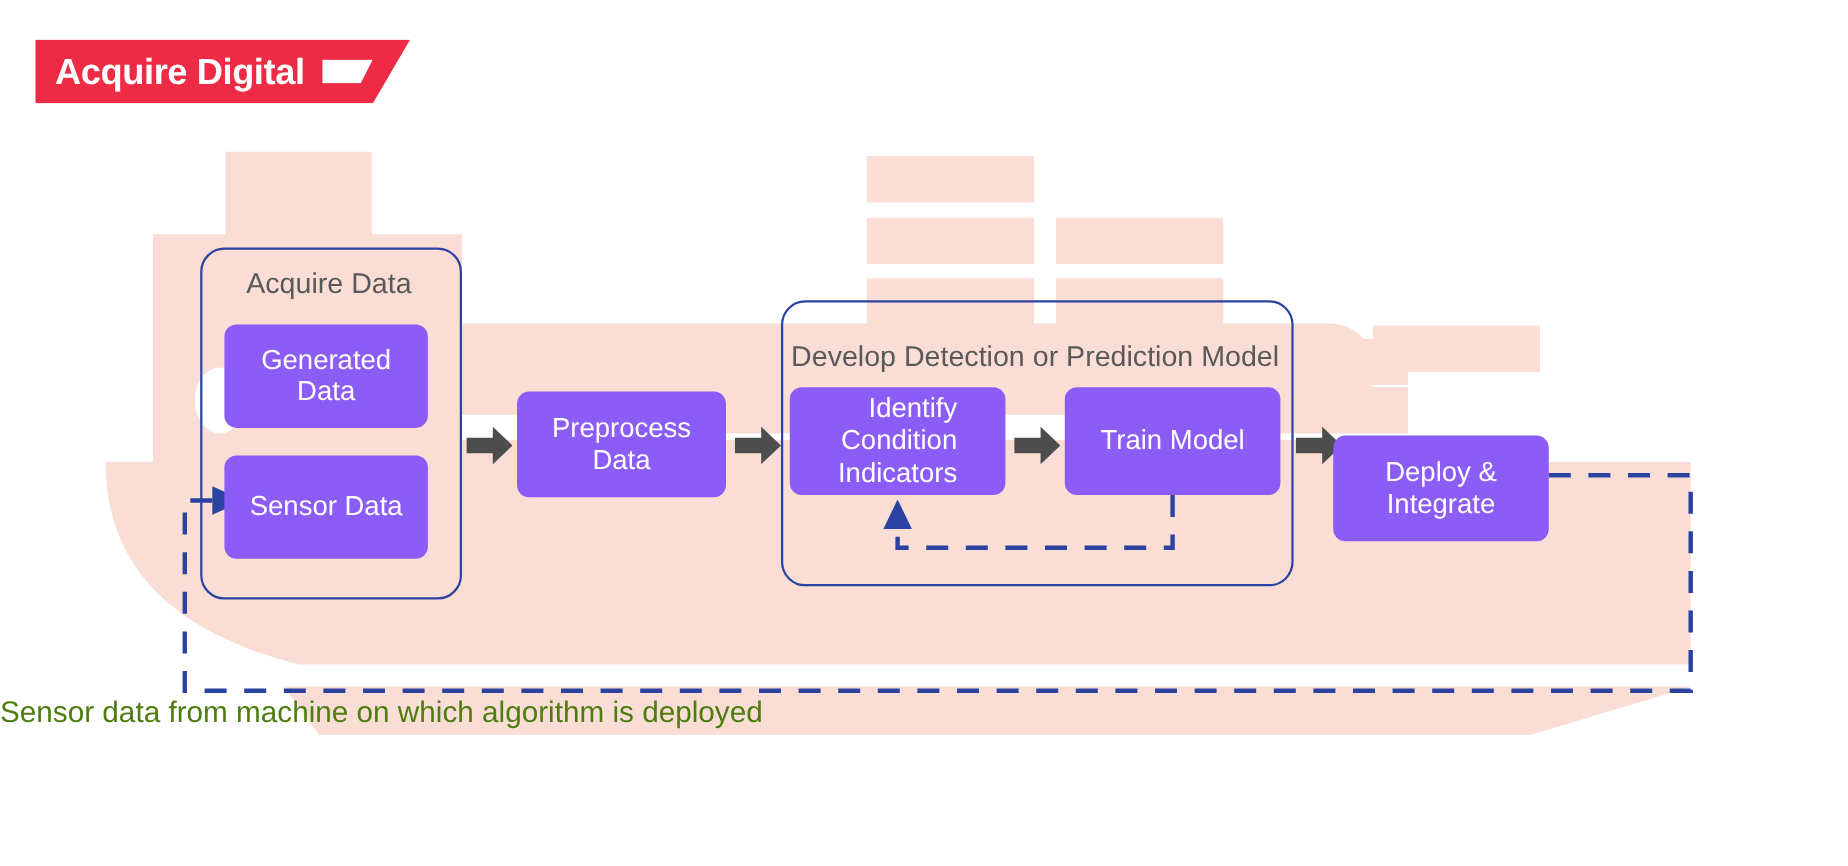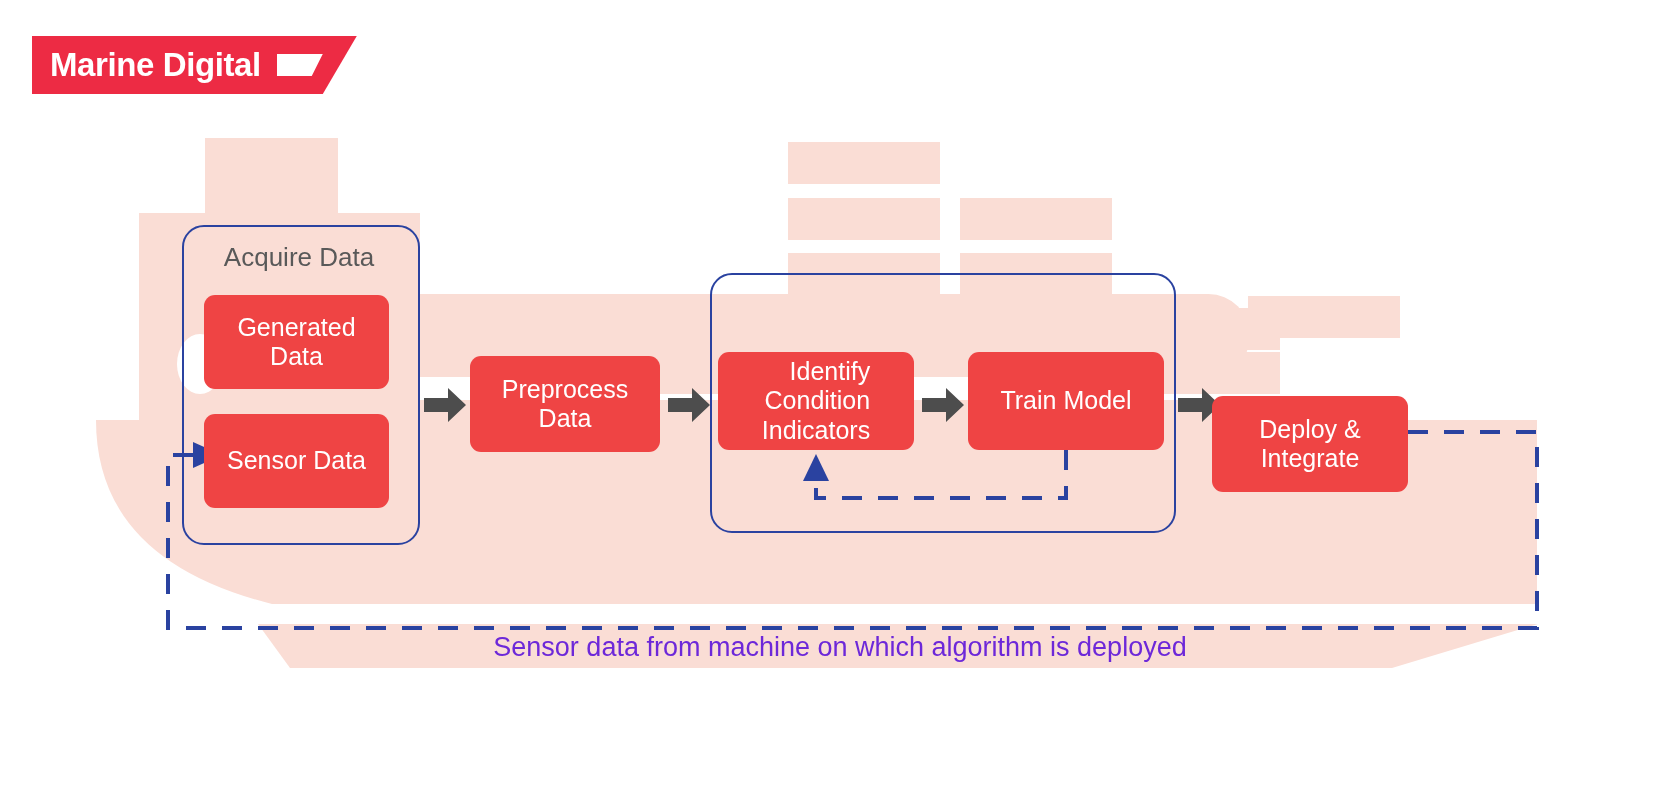--- a/index.html
+++ b/index.html
@@ -82,57 +82,57 @@
   .group-title {
     position: absolute;
     color: #595959;
     font-size: 26px;
     white-space: nowrap;
     text-align: center;
   }
 
   .node {
     position: absolute;
-    background: #ef4444;
+    background: #8b5cf6;
     border-radius: 11px;
     color: #ffffff;
     display: flex;
     align-items: center;
     justify-content: center;
     text-align: center;
     font-size: 25px;
     line-height: 1.18;
     padding: 4px 19px;
     box-sizing: border-box;
   }
 
   .arrow {
     position: absolute;
     width: 42px;
     height: 34px;
   }
 
   .caption {
     position: absolute;
-    color: #6d28d9;
+    color: #4d7c0f;
     font-size: 27px;
     white-space: nowrap;
-    text-align: center;
+    text-align: left;
   }
 
   .dashline { position: absolute; }
   .dashline svg { display: block; }
 </style>
 </head>
 <body>
 
 <div id="stage">
 
   <div class="logo-banner">
-    <span class="logo-text">Marine Digital</span>
+    <span class="logo-text">Acquire Digital</span>
     <span class="logo-mark"></span>
   </div>
 
   <div class="ship-layer">
 
     <div class="pk" style="left:205px; top:138px; width:133px; height:78px;"></div>
 
     <div class="pk" style="left:139px; top:213px; width:281px; height:212px;"></div>
 
     <div class="pk" style="left:186px; top:425px; width:234px; height:52px;"></div>
@@ -215,20 +215,21 @@
       </span>
     </div>
 
     <div class="arrow" style="left:668px; top:384px;">
       <svg width="42" height="34" viewBox="0 0 42 34">
         <polygon points="0,10 24,10 24,0 42,17 24,34 24,24 0,24" fill="#4D4D4D"></polygon>
       </svg>
     </div>
 
     <div class="group-box" style="left:710px; top:269px; width:462px; height:256px;"></div>
+    <div class="group-title" style="left:710px; top:305px; width:462px;">Develop Detection or Prediction Model</div>
 
     <div class="node" style="left:718px; top:348px; width:196px; height:98px;text-align:right;">
       <span>
         <span>Identify</span><br>
         <span>Condition</span><br>
         <span>Indicators</span>
       </span>
     </div>
 
     <div class="arrow" style="left:922px; top:384px;">

